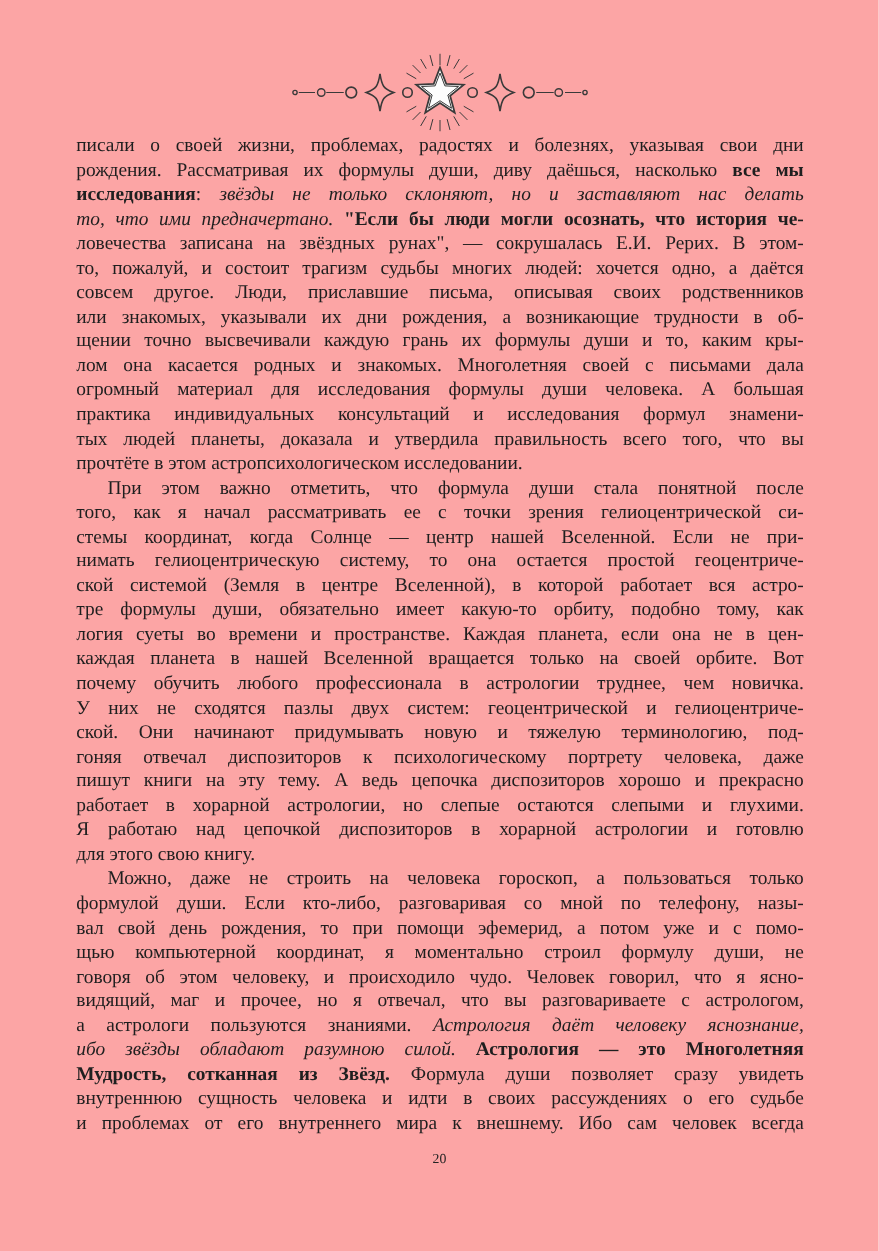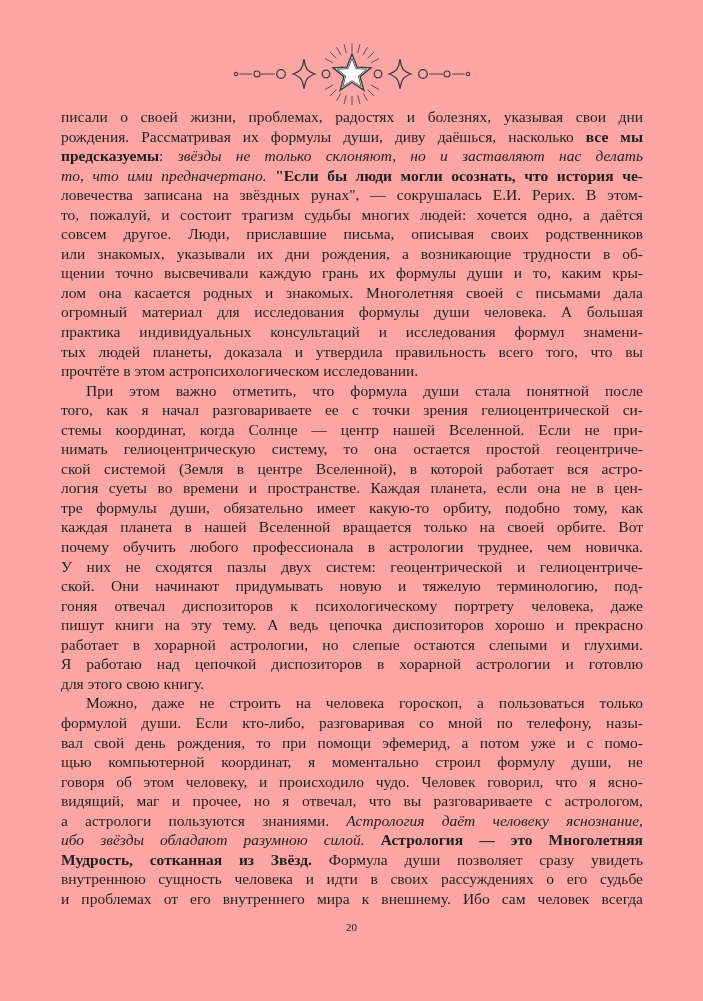--- a/index.html
+++ b/index.html
@@ -82,41 +82,41 @@
       <circle cx="215" cy="32" r="3"></circle>
       <line x1="220" y1="32" x2="233" y2="32" stroke-width="0.9"></line>
       <circle cx="236" cy="32" r="1.7"></circle>
     </svg>
   </div>
 
   <div class="text-block">
       <div>
         <div class="line"><span class="n">писали о своей жизни, проблемах, радостях и болезнях, указывая свои дни</span></div>
         <div class="line"><span class="n">рождения. Рассматривая их формулы души, диву даёшься, насколько </span><span class="b">все мы</span></div>
-        <div class="line"><span class="b">предсказуемы</span><span class="n">: </span><span class="i">звёзды не только склоняют, но и заставляют нас делать</span></div>
+        <div class="line"><span class="b">исследования</span><span class="n">: </span><span class="i">звёзды не только склоняют, но и заставляют нас делать</span></div>
         <div class="line"><span class="i">то, что ими предначертано. </span><span class="b">"Если бы люди могли осознать, что история че-</span></div>
         <div class="line"><span class="n">ловечества записана на звёздных рунах", — сокрушалась Е.И. Рерих. В этом-</span></div>
         <div class="line"><span class="n">то, пожалуй, и состоит трагизм судьбы многих людей: хочется одно, а даётся</span></div>
         <div class="line"><span class="n">совсем другое. Люди, приславшие письма, описывая своих родственников</span></div>
         <div class="line"><span class="n">или знакомых, указывали их дни рождения, а возникающие трудности в об-</span></div>
         <div class="line"><span class="n">щении точно высвечивали каждую грань их формулы души и то, каким кры-</span></div>
         <div class="line"><span class="n">лом она касается родных и знакомых. Многолетняя своей с письмами дала</span></div>
         <div class="line"><span class="n">огромный материал для исследования формулы души человека. А большая</span></div>
         <div class="line"><span class="n">практика индивидуальных консультаций и исследования формул знамени-</span></div>
         <div class="line"><span class="n">тых людей планеты, доказала и утвердила правильность всего того, что вы</span></div>
         <div class="line end"><span class="n">прочтёте в этом астропсихологическом исследовании.</span></div>
       </div>
       <div>
         <div class="line indent"><span class="n">При этом важно отметить, что формула души стала понятной после</span></div>
-        <div class="line"><span class="n">того, как я начал разговариваете ее с точки зрения гелиоцентрической си-</span></div>
+        <div class="line"><span class="n">того, как я начал рассматривать ее с точки зрения гелиоцентрической си-</span></div>
         <div class="line"><span class="n">стемы координат, когда Солнце — центр нашей Вселенной. Если не при-</span></div>
         <div class="line"><span class="n">нимать гелиоцентрическую систему, то она остается простой геоцентриче-</span></div>
         <div class="line"><span class="n">ской системой (Земля в центре Вселенной), в которой работает вся астро-</span></div>
+        <div class="line"><span class="n">тре формулы души, обязательно имеет какую-то орбиту, подобно тому, как</span></div>
         <div class="line"><span class="n">логия суеты во времени и пространстве. Каждая планета, если она не в цен-</span></div>
-        <div class="line"><span class="n">тре формулы души, обязательно имеет какую-то орбиту, подобно тому, как</span></div>
         <div class="line"><span class="n">каждая планета в нашей Вселенной вращается только на своей орбите. Вот</span></div>
         <div class="line"><span class="n">почему обучить любого профессионала в астрологии труднее, чем новичка.</span></div>
         <div class="line"><span class="n">У них не сходятся пазлы двух систем: геоцентрической и гелиоцентриче-</span></div>
         <div class="line"><span class="n">ской. Они начинают придумывать новую и тяжелую терминологию, под-</span></div>
         <div class="line"><span class="n">гоняя отвечал диспозиторов к психологическому портрету человека, даже</span></div>
         <div class="line"><span class="n">пишут книги на эту тему. А ведь цепочка диспозиторов хорошо и прекрасно</span></div>
         <div class="line"><span class="n">работает в хорарной астрологии, но слепые остаются слепыми и глухими.</span></div>
         <div class="line"><span class="n">Я работаю над цепочкой диспозиторов в хорарной астрологии и готовлю</span></div>
         <div class="line end"><span class="n">для этого свою книгу.</span></div>
       </div>

